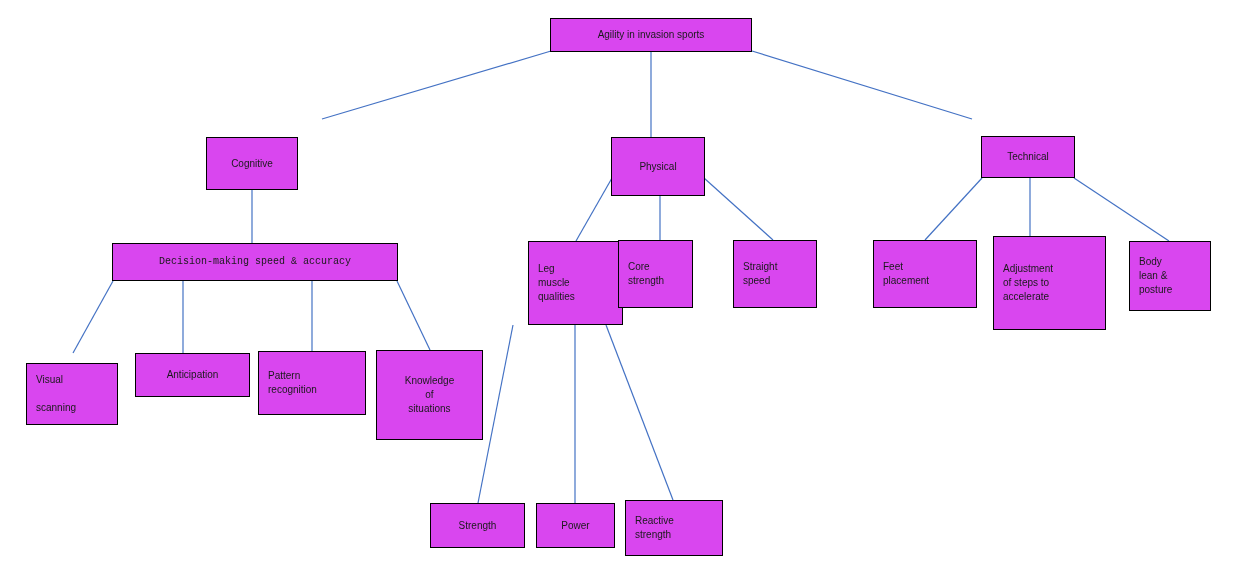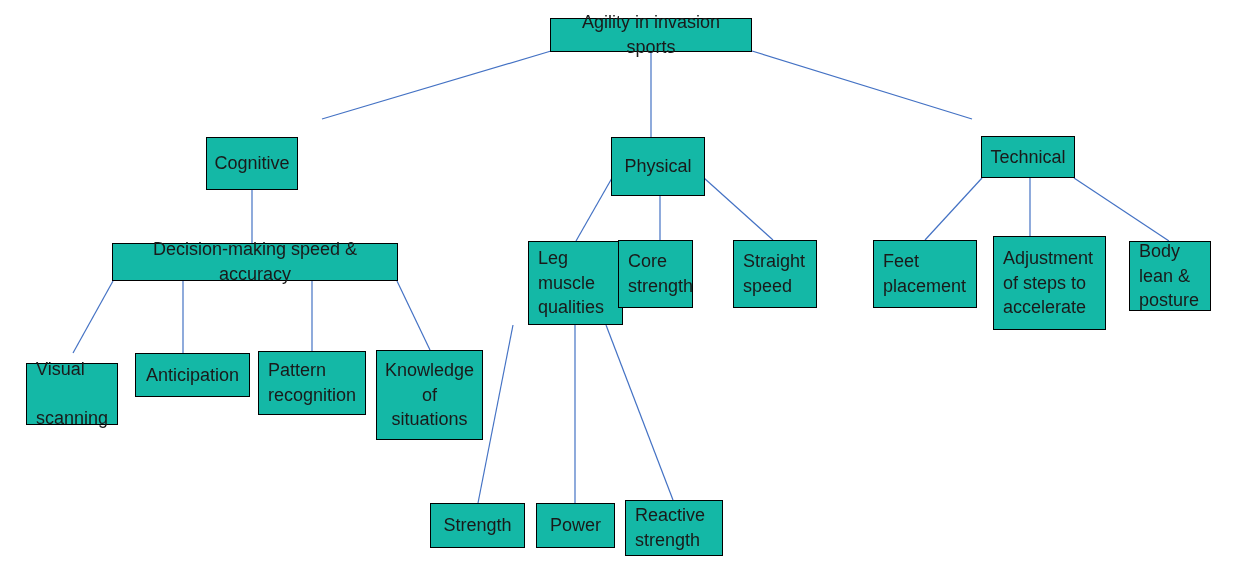--- a/index.html
+++ b/index.html
@@ -24,25 +24,25 @@
     top: 0;
     left: 0;
     width: 1236px;
     height: 573px;
     pointer-events: none;
   }
   .node-box {
     position: absolute;
     box-sizing: border-box;
     border: 1px solid #000000;
-    background: #14b8a6;
+    background: #d946ef;
     display: flex;
     flex-direction: column;
     justify-content: center;
-    font-size: 18px;
+    font-size: 10px;
     color: #1a1a1a;
     line-height: 1.38;
     padding: 16px 9px;
     white-space: pre-line;
     z-index: 2;
   }
   .align-left   { align-items: flex-start; text-align: left; }
   .align-center { align-items: center; text-align: center; }
   .node-text {
     display: block;
@@ -70,21 +70,21 @@
       <line x1="1074" y1="178" x2="1169" y2="241" stroke="#4472C4" stroke-width="1.2"></line>
       <line x1="513" y1="325" x2="478" y2="503" stroke="#4472C4" stroke-width="1.2"></line>
       <line x1="575" y1="325" x2="575" y2="503" stroke="#4472C4" stroke-width="1.2"></line>
       <line x1="606" y1="325" x2="673" y2="500" stroke="#4472C4" stroke-width="1.2"></line>
     </svg>
   <div id="node-layer">
       <div class="node-box align-center" style="left: 550px; top: 18px; width: 202px; height: 33px; border-color: rgb(0, 0, 0); color: rgb(26, 26, 26);"><span class="node-text">Agility in invasion sports</span></div>
       <div class="node-box align-center" style="left: 206px; top: 137px; width: 92px; height: 53px; border-color: rgb(0, 0, 0); color: rgb(26, 26, 26);"><span class="node-text">Cognitive</span></div>
       <div class="node-box align-center" style="left: 611px; top: 137px; width: 94px; height: 59px; border-color: rgb(0, 0, 0); color: rgb(26, 26, 26);"><span class="node-text">Physical</span></div>
       <div class="node-box align-center" style="left: 981px; top: 136px; width: 94px; height: 42px; border-color: rgb(0, 0, 0); color: rgb(26, 26, 26); align-items: center;"><span class="node-text">Technical</span></div>
-      <div class="node-box align-center" style="left: 112px; top: 243px; width: 286px; height: 38px; border-color: rgb(0, 0, 0); color: rgb(26, 26, 26);"><span class="node-text">Decision-making speed &amp; accuracy</span></div>
+      <div class="node-box align-center" style="left: 112px; top: 243px; width: 286px; height: 38px; border-color: rgb(0, 0, 0); color: rgb(26, 26, 26); font-family: Liberation Mono, monospace;"><span class="node-text">Decision-making speed &amp; accuracy</span></div>
       <div class="node-box align-left" style="left: 528px; top: 241px; width: 95px; height: 84px; border-color: rgb(0, 0, 0); color: rgb(26, 26, 26);"><span class="node-text">Leg
 muscle
 qualities</span></div>
       <div class="node-box align-left" style="left: 618px; top: 240px; width: 75px; height: 68px; border-color: rgb(0, 0, 0); color: rgb(26, 26, 26);"><span class="node-text">Core
 strength</span></div>
       <div class="node-box align-left" style="left: 733px; top: 240px; width: 84px; height: 68px; border-color: rgb(0, 0, 0); color: rgb(26, 26, 26);"><span class="node-text">Straight
 speed</span></div>
       <div class="node-box align-left" style="left: 873px; top: 240px; width: 104px; height: 68px; border-color: rgb(0, 0, 0); color: rgb(26, 26, 26);"><span class="node-text">Feet
 placement</span></div>
       <div class="node-box align-left" style="left: 993px; top: 236px; width: 113px; height: 94px; border-color: rgb(0, 0, 0); color: rgb(26, 26, 26);"><span class="node-text">Adjustment

